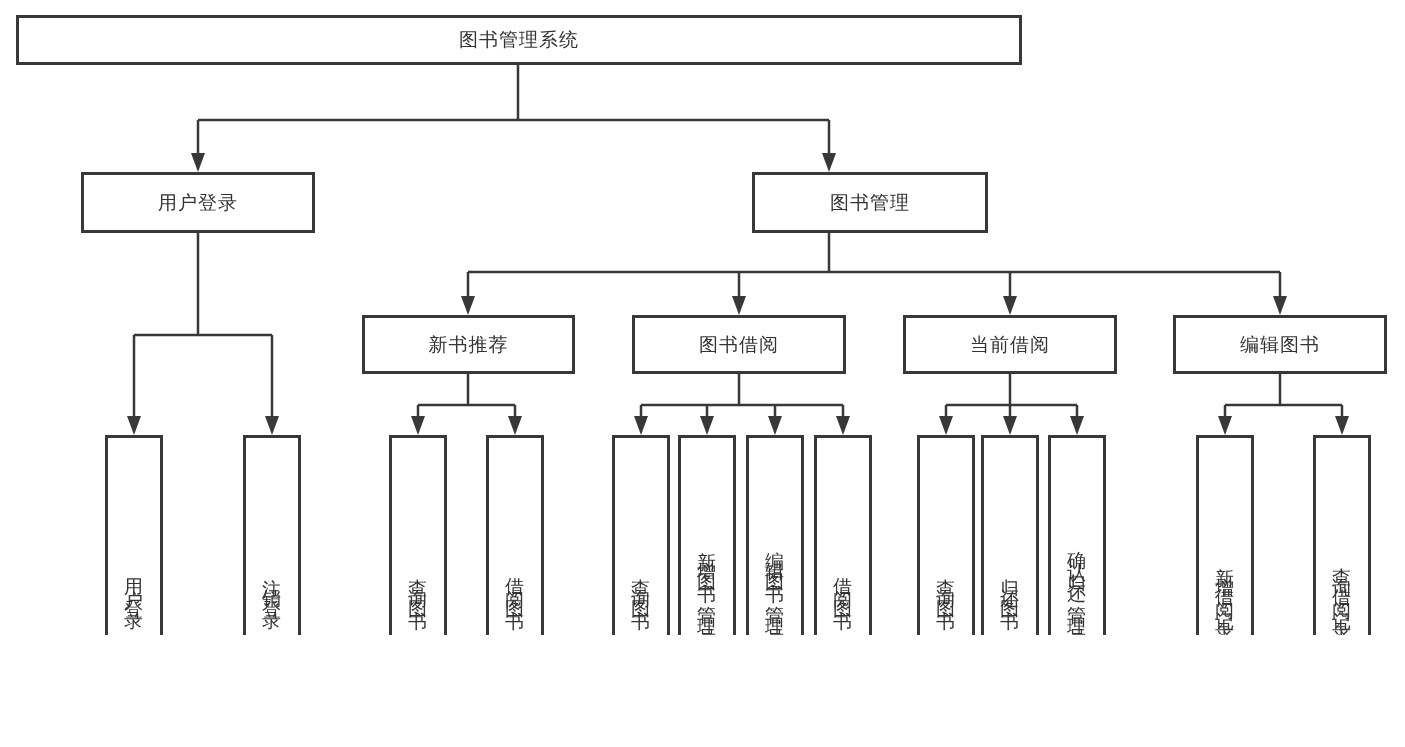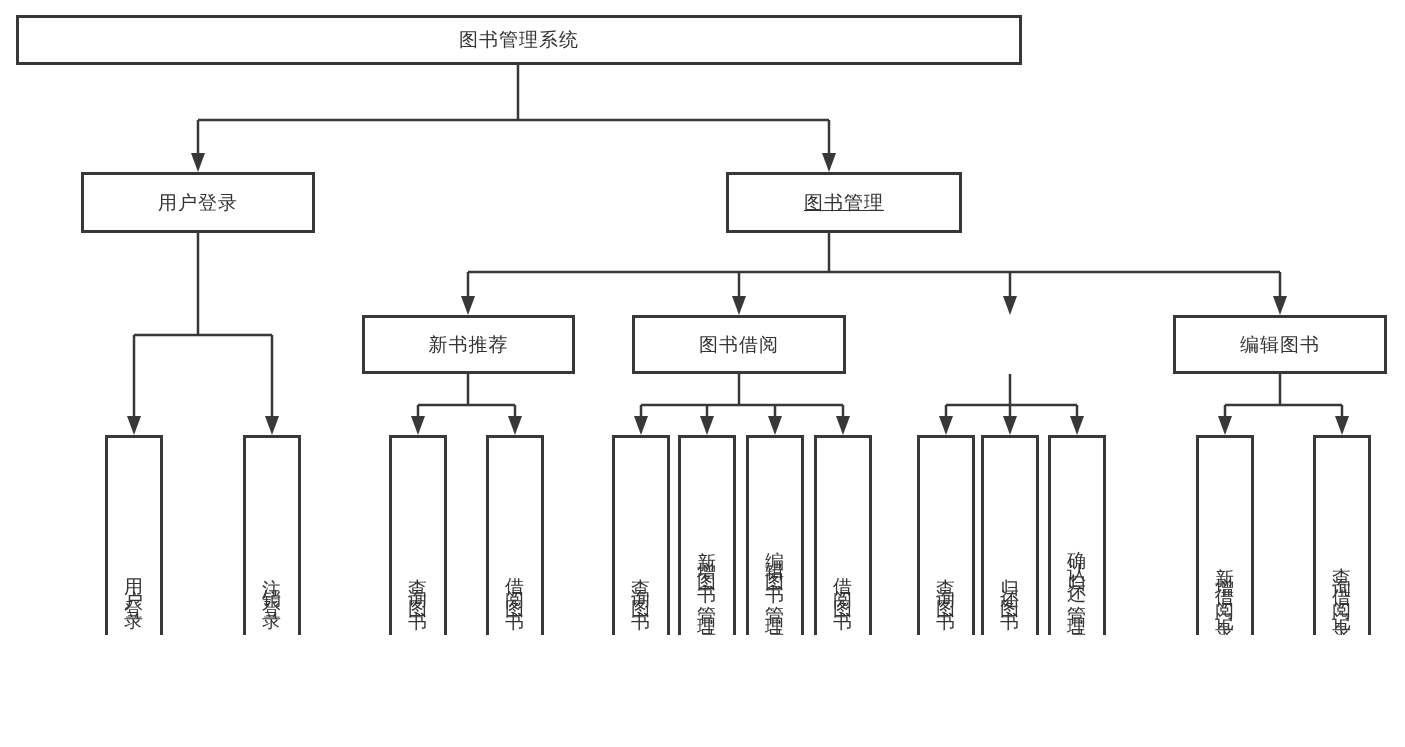--- a/index.html
+++ b/index.html
@@ -65,21 +65,21 @@
     font-size: 21px;
     color: #a8a8a8;
     letter-spacing: 1px;
     z-index: 5;
     text-shadow: 1px 1px 2px rgba(255,255,255,0.95), -1px -1px 2px rgba(255,255,255,0.95);
     white-space: nowrap;
   }
   
   #root-box        { left: 16px;   top: 15px;  width: 1006px; height: 50px; }
   #user-login-box  { left: 81px;   top: 172px; width: 234px;  height: 61px; }
-  #book-mgmt-box   { left: 726px;  top: 172px; width: 236px;  height: 61px; text-decoration: underline; }
+  #book-mgmt-box   { left: 752px;  top: 172px; width: 236px;  height: 61px; }
   #new-book-box    { left: 362px;  top: 315px; width: 213px;  height: 59px; }
   #book-borrow-box { left: 632px;  top: 315px; width: 214px;  height: 59px; }
   #cur-borrow-box  { left: 903px;  top: 315px; width: 214px;  height: 59px; }
   #records-box     { left: 1173px; top: 315px; width: 214px;  height: 59px; }
   
   #leaf-login   { left: 105px;  }
   #leaf-logout  { left: 243px;  }
   #leaf-nb-q    { left: 389px;  }
   #leaf-nb-b    { left: 486px;  }
   #leaf-bb-q    { left: 612px;  }
@@ -137,20 +137,21 @@
     </g>
   </svg>
 
   <div class="box" id="root-box">图书管理系统</div>
 
   <div class="box" id="user-login-box">用户登录</div>
   <div class="box" id="book-mgmt-box">图书管理</div>
 
   <div class="box" id="book-borrow-box">图书借阅</div>
   <div class="box" id="new-book-box">新书推荐</div>
+  <div class="box" id="cur-borrow-box">当前借阅</div>
   <div class="box" id="records-box">编辑图书</div>
 
   <div class="vbox" id="leaf-login">
     <span class="vt">用户登录</span>
   </div>
   <div class="vbox" id="leaf-logout">
     <span class="vt">注销登录</span>
   </div>
 
   <div class="vbox" id="leaf-nb-q">

